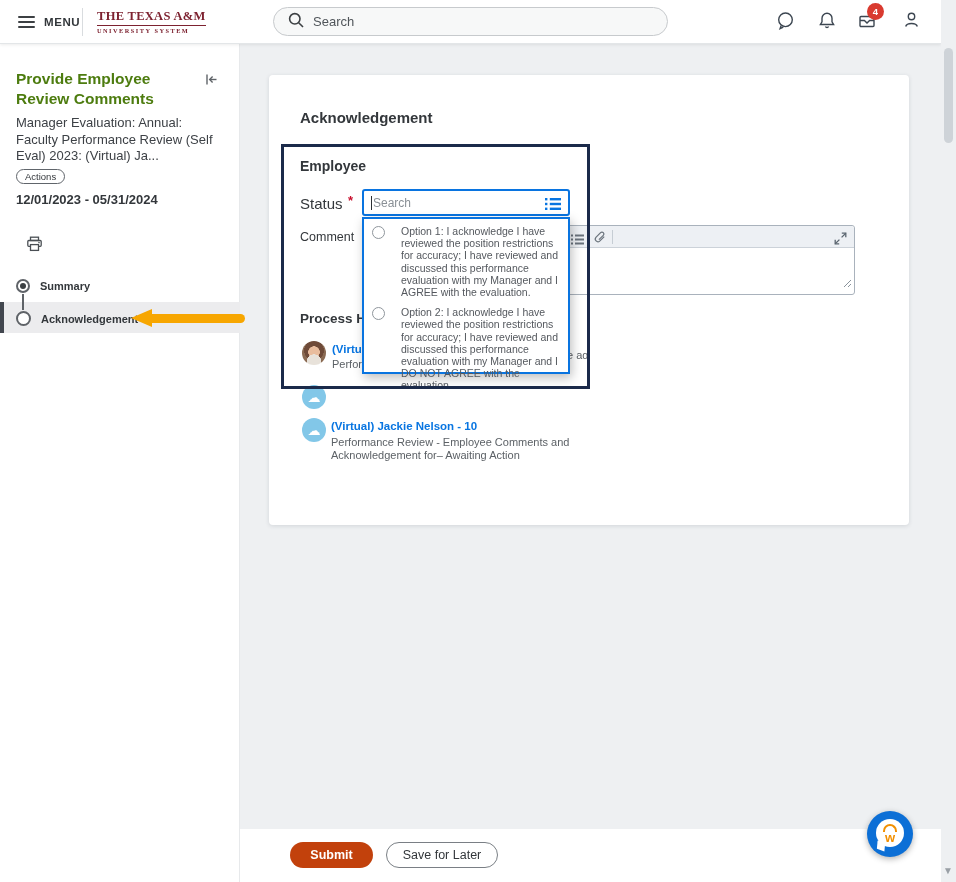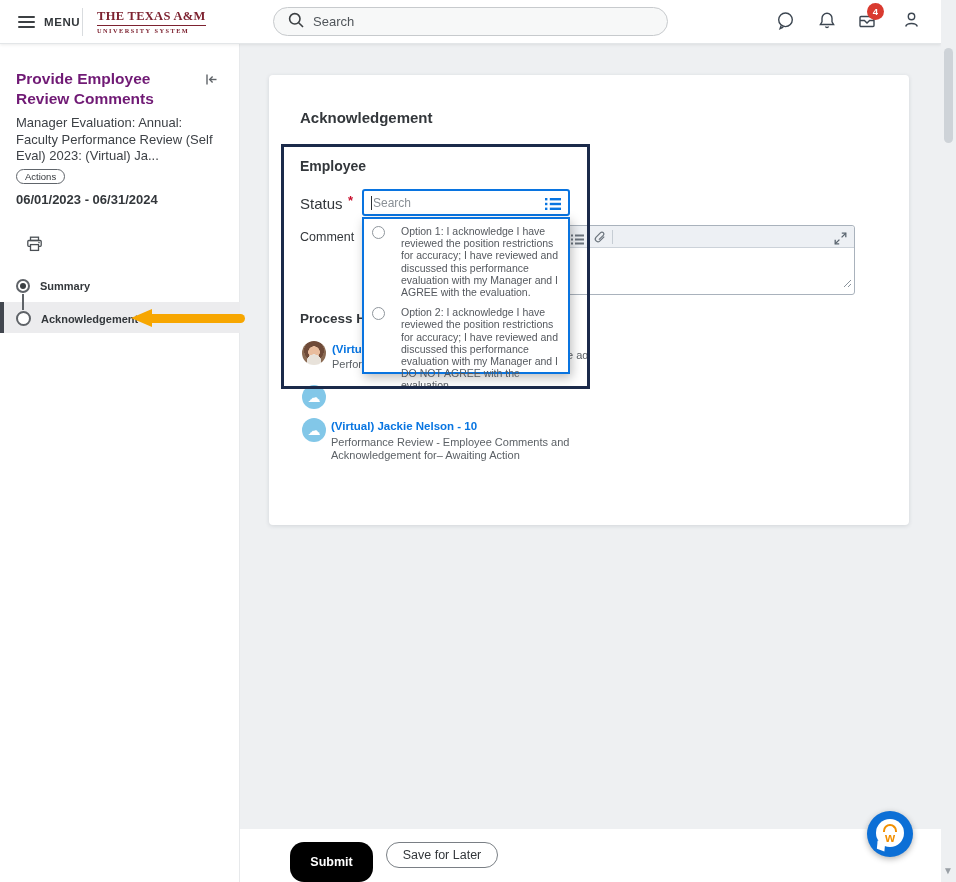--- a/index.html
+++ b/index.html
@@ -21,21 +21,21 @@
                border-radius:15px; display:flex; align-items:center; padding-left:14px; }
   #tb-search input { border:none; outline:none; background:transparent; font-size:13px; color:#3c4043; margin-left:9px; width:320px;
                      font-family:"Liberation Sans", sans-serif; }
   #tb-search input::placeholder { color:#50555a; }
   .tb-icon-btn { width:26px; height:26px; display:flex; align-items:center; justify-content:center; }
   #badge { left:867px; top:3px; width:17px; height:17px; background:#d93a2f; border-radius:50%; color:#fff;
            font-size:9.5px; font-weight:700; display:flex; align-items:center; justify-content:center; z-index:22; }
 
   
   #sidebar { left:0; top:44px; width:240px; height:838px; background:#fff; border-right:1px solid #e7e9eb; z-index:10; }
-  #page-title { left:16px; top:69px; width:180px; font-size:15.5px; font-weight:700; color:#701a75; line-height:20px; }
+  #page-title { left:16px; top:69px; width:180px; font-size:15.5px; font-weight:700; color:#4d7c0f; line-height:20px; }
   #collapse-btn { left:205px; top:72px; }
   #subtitle { left:16px; top:115px; width:200px; font-size:13px; color:#3d4146; line-height:16.5px; }
   #actions-btn { left:16px; top:169px; height:15px; padding:0 8px; border:1px solid #60656b; border-radius:8px;
                  font-size:9.5px; color:#33373b; display:inline-flex; align-items:center; background:#fff; }
   #date-range { left:16px; top:192px; font-size:13px; font-weight:700; color:#33373b; }
   #print-btn { left:26px; top:236px; }
   .radio-outer { width:14px; height:14px; border:2px solid #5f6368; border-radius:50%; background:#fff;
                  display:flex; align-items:center; justify-content:center; }
   .radio-dot { width:6px; height:6px; background:#3c4043; border-radius:50%; }
   #step-connector { left:22px; top:294px; width:2px; height:16px; background:#5f6368; }
@@ -91,21 +91,21 @@
               box-shadow:2px 4px 10px rgba(0,0,0,.25); z-index:40; padding:6px 8px; display:flex; flex-direction:column; gap:8px; }
   .opt-row { display:flex; gap:16px; }
   .opt-radio { flex:0 0 13px; width:13px; height:13px; border:1.5px solid #8f969c; border-radius:50%; background:#fff; margin-top:1px; }
   .opt-text { width:172px; font-size:10.5px; line-height:12.2px; color:#54585e; }
 
   
   #employee-annotation { left:281px; top:144px; width:309px; height:245px; border:3px solid #1b2a4a; z-index:50; pointer-events:none; }
 
   
   #footer { left:240px; top:829px; width:701px; height:53px; background:#fff; z-index:15; }
-  #submit-btn { left:290px; top:842px; width:83px; height:40px; background:#000000; border:none; border-radius:14px;
+  #submit-btn { left:290px; top:842px; width:83px; height:26px; background:#c2410c; border:none; border-radius:14px;
                 color:#fff; font-size:12.5px; font-weight:700; z-index:16; font-family:"Liberation Sans", sans-serif; }
   #save-btn { left:386px; top:842px; width:112px; height:26px; background:#fff; border:1px solid #7a7f85; border-radius:14px;
               color:#33373b; font-size:12.5px; z-index:16; font-family:"Liberation Sans", sans-serif; }
 
   
   #assistant { left:867px; top:811px; width:46px; height:46px; background:#0c6fd6; border-radius:50%;
                box-shadow:0 2px 6px rgba(0,0,0,.3); z-index:45; }
   #assistant .bubble { position:absolute; left:9px; top:8px; width:28px; height:28px; background:#fff; border-radius:50%; }
   #assistant .tail { position:absolute; left:10px; top:31px; width:8px; height:8px; background:#fff; transform:rotate(20deg) skew(15deg); }
   #assistant .arc { position:absolute; left:7px; top:5px; width:14px; height:8px; border:2.5px solid #f18f01;
@@ -184,21 +184,21 @@
     <span>
       <svg width="13" height="13" viewBox="0 0 13 13" stroke="#5f6368" stroke-width="1.4" fill="none">
         <path d="M2 1.5v10"></path>
           <path d="M11.5 6.5H4.8"></path>
           <path d="M7.6 3.6 4.7 6.5l2.9 2.9"></path>
       </svg>
     </span>
   </div>
   <div id="subtitle" class="abs" style="z-index:11;">Manager Evaluation: Annual: Faculty Performance Review (Self Eval) 2023: (Virtual) Ja...</div>
   <button id="actions-btn" class="abs" style="z-index:11;">Actions</button>
-  <div id="date-range" class="abs" style="z-index:11;">06/01/2023 - 06/31/2024</div>
+  <div id="date-range" class="abs" style="z-index:11;">12/01/2023 - 05/31/2024</div>
   <div id="print-btn" class="abs" style="z-index:11;">
     <span>
       <svg width="17" height="16" viewBox="0 0 17 16" fill="none" stroke="#4a4f54" stroke-width="1.3">
         <rect x="4.5" y="1.2" width="8" height="3.3"></rect>
         <rect x="1.8" y="4.5" width="13.4" height="5.8" rx="1"></rect>
         <rect x="4.5" y="8.6" width="8" height="5.8" fill="#fff"></rect>
         <circle cx="13" cy="6.6" r=".8" fill="#4a4f54" stroke="none"></circle>
       </svg>
     </span>
   </div>

